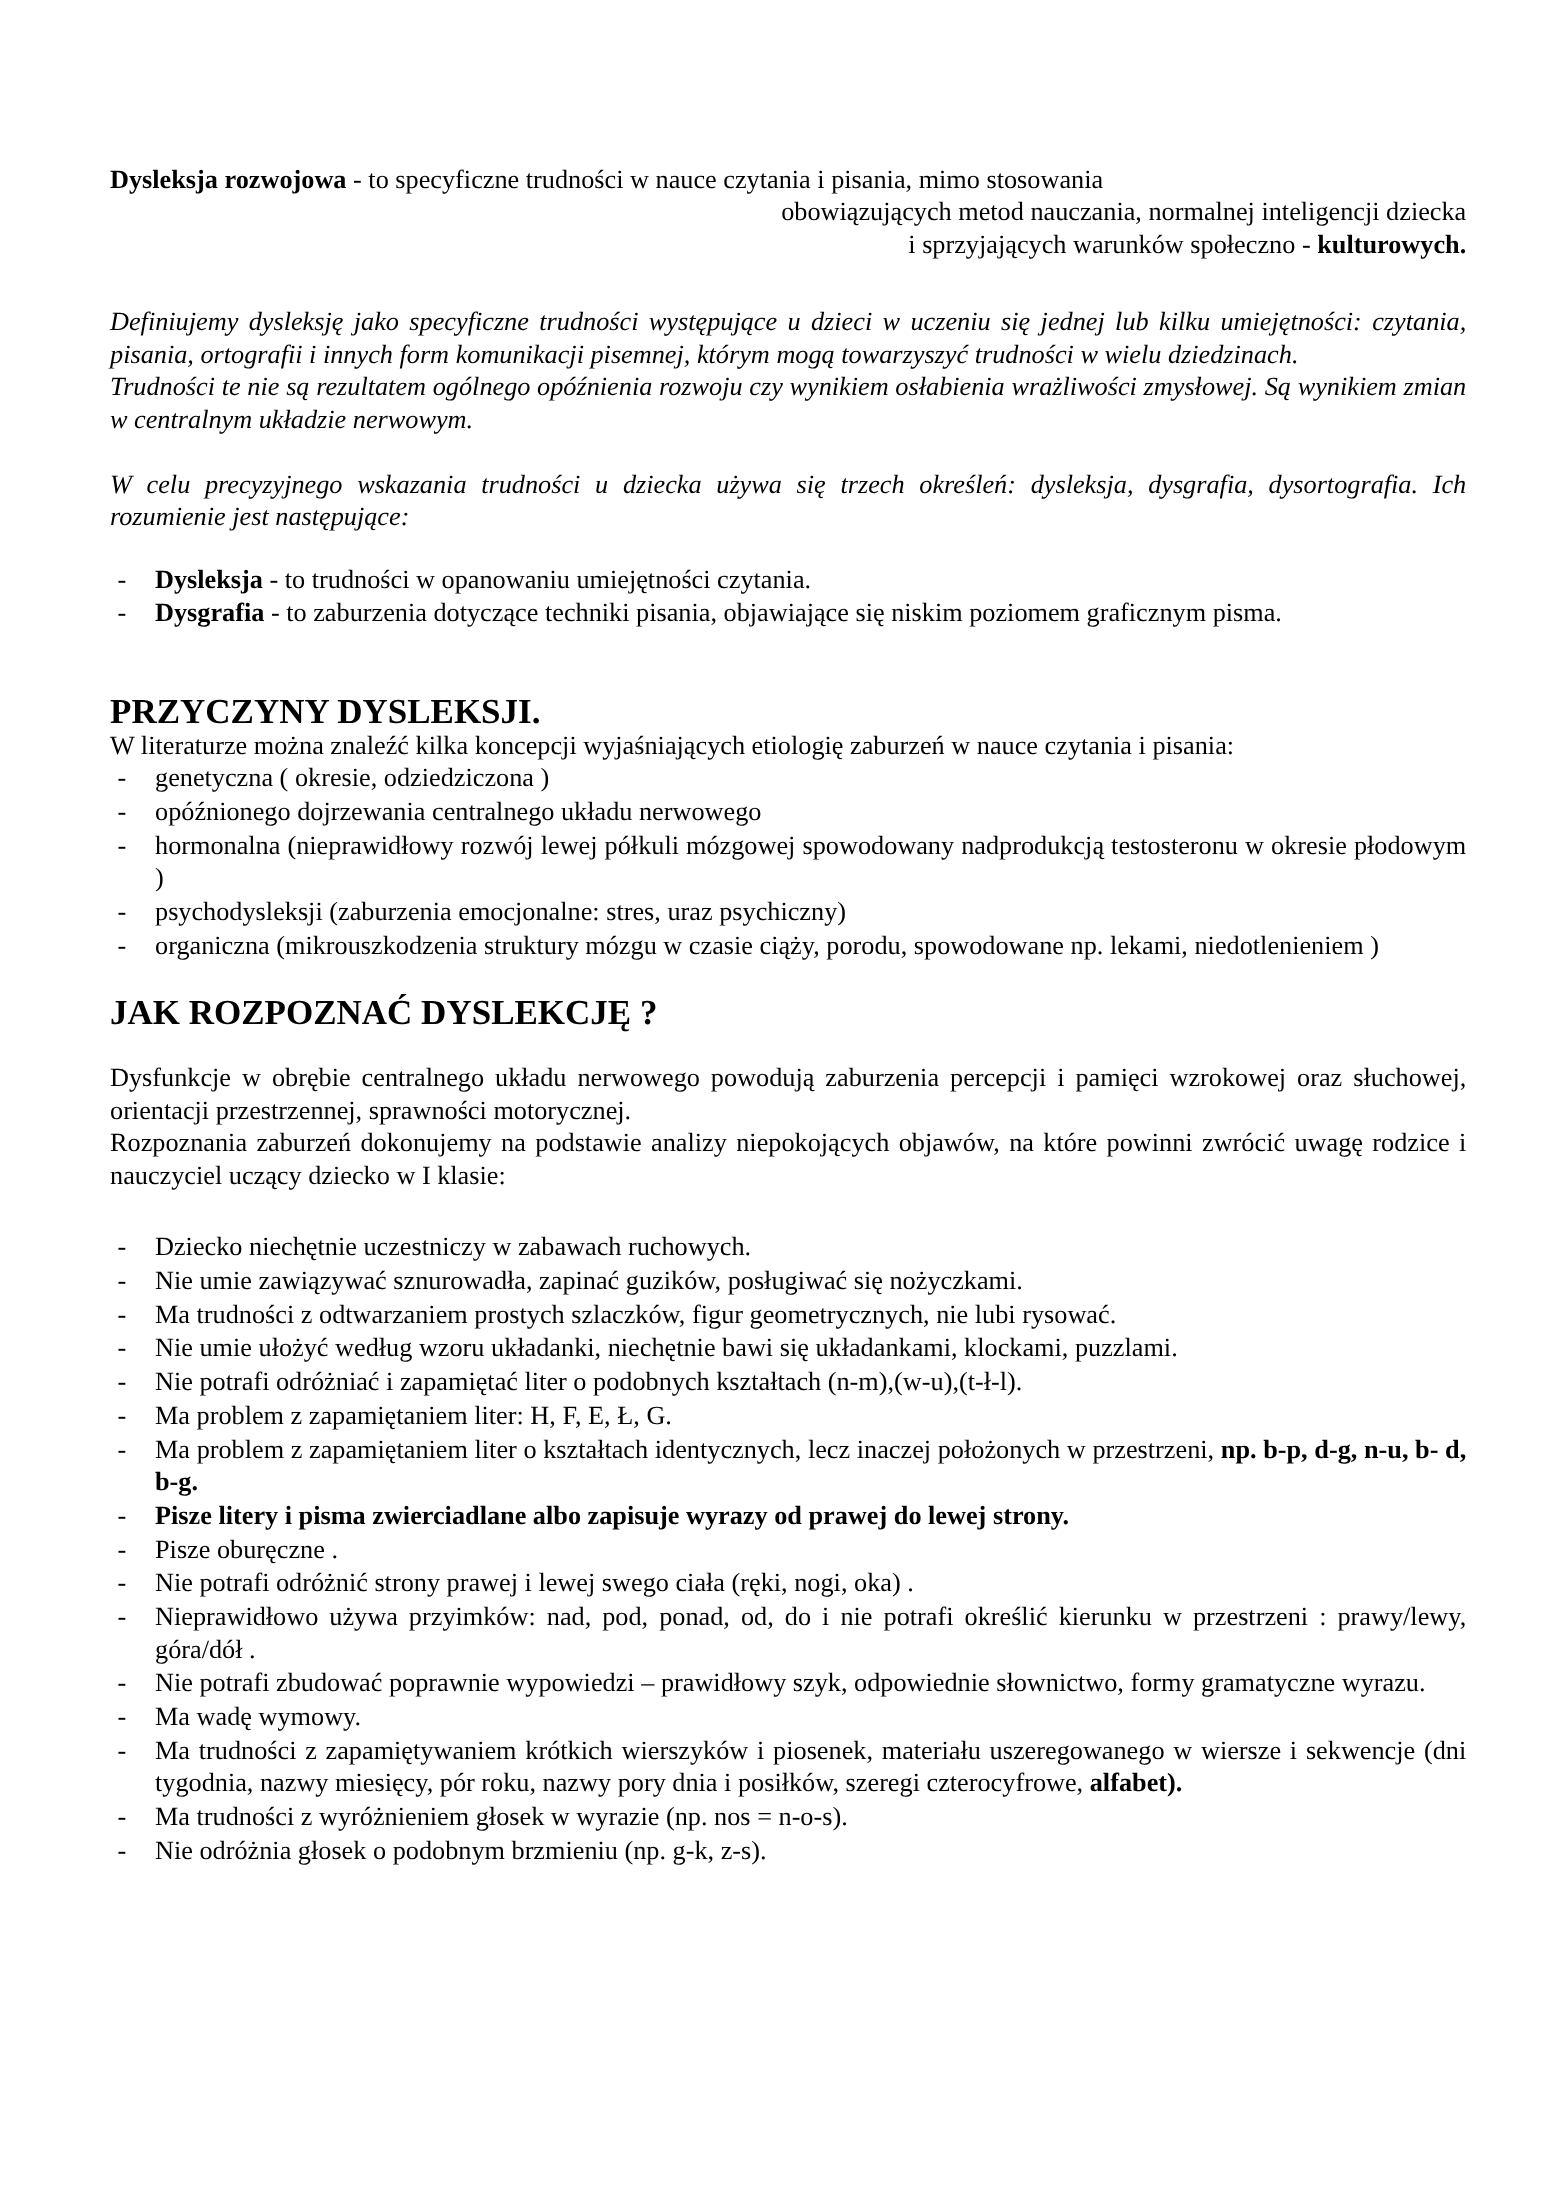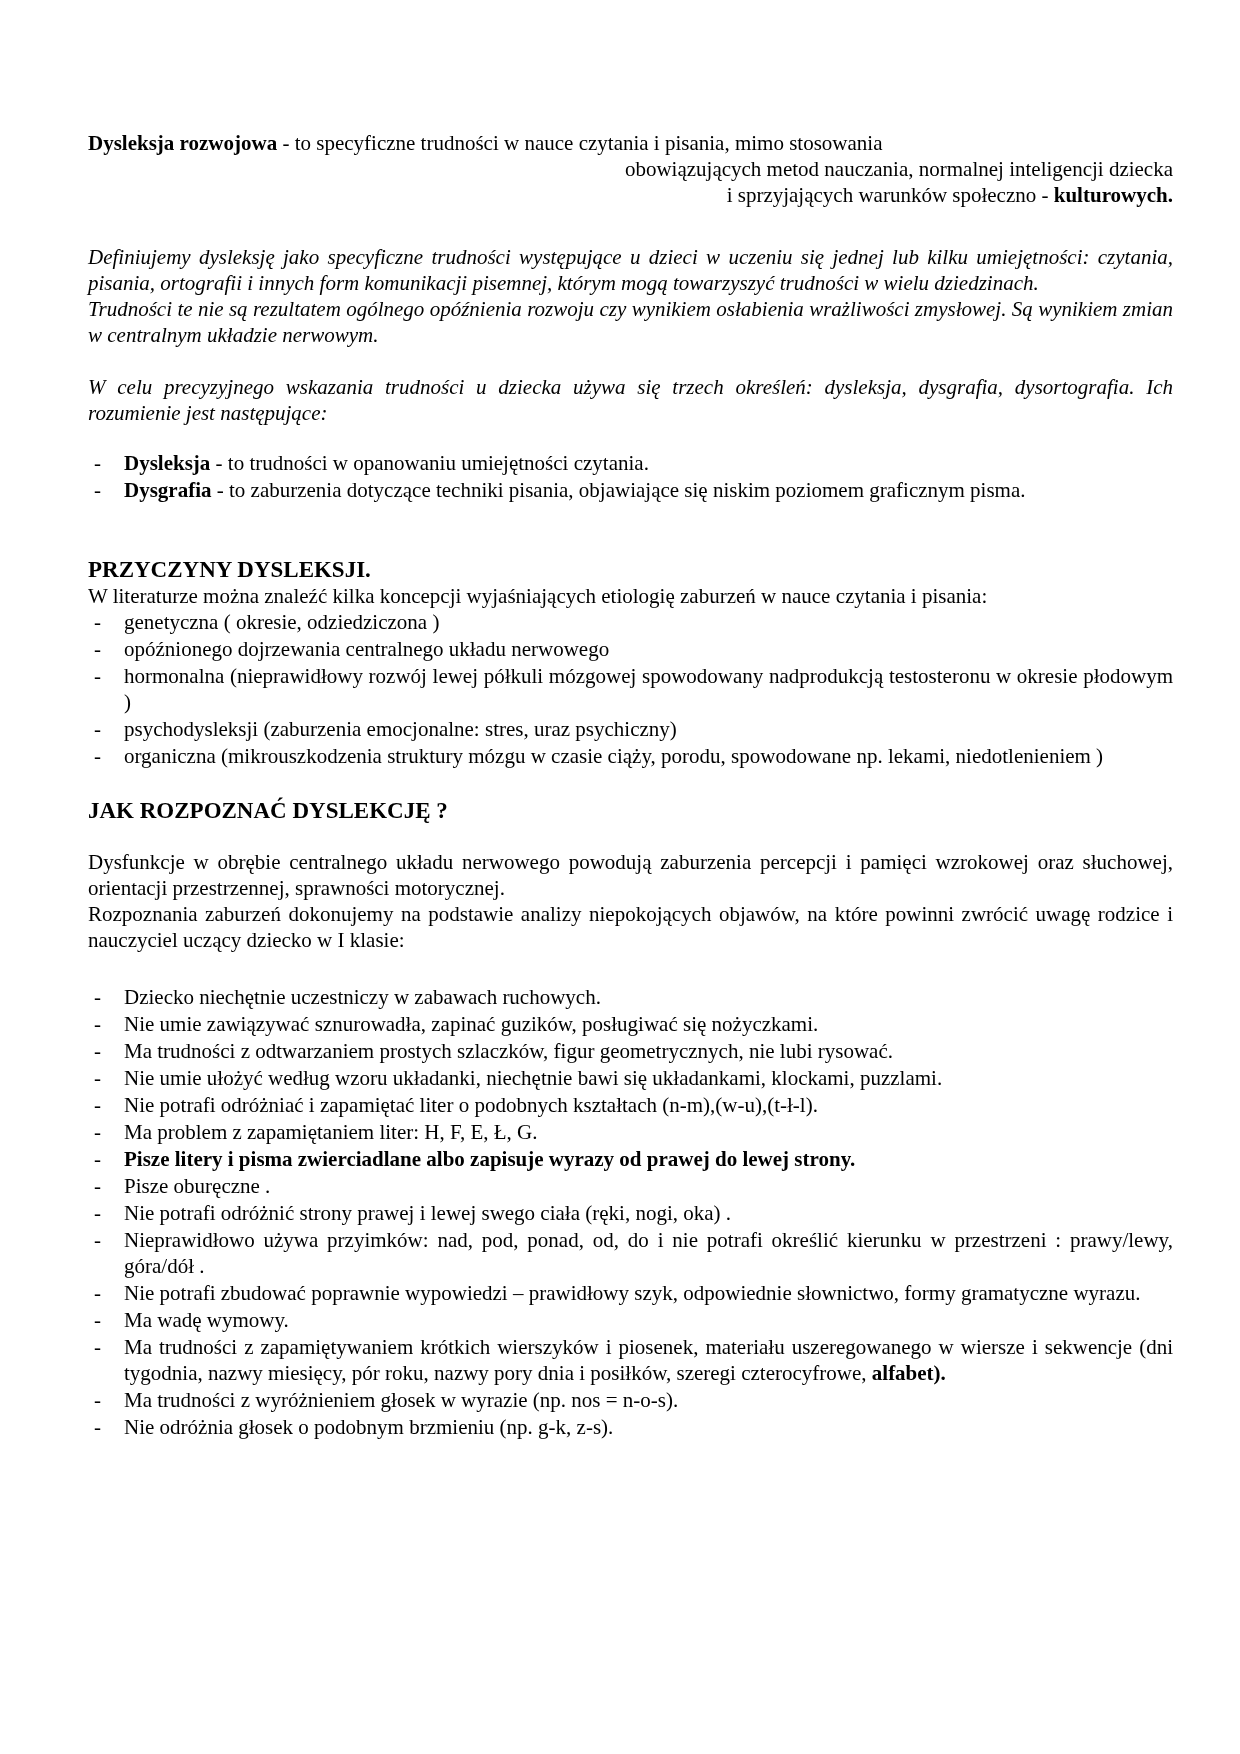--- a/index.html
+++ b/index.html
@@ -23,21 +23,21 @@
   }
   .b { font-weight: bold; }
   .justify { text-align: justify; }
   .intro { margin-bottom: 36px; }
   .intro .indent { margin-left: 188px; text-align: right; }
   .block { margin-bottom: 26px; font-style: italic; }
   .block-sm { margin-bottom: 24px; font-style: italic; }
   .heading {
     font-weight: bold;
     margin: 0 0 0 0;
-    font-size: 23px;
+    font-size: 28px;
     line-height: 26px;
   }
   ul.dash-list {
     list-style: none;
     margin: 0;
     padding: 0;
   }
   ul.dash-list > li {
     position: relative;
     padding-left: 36px;
@@ -111,20 +111,21 @@
       <div class="justify">Dysfunkcje w obrębie centralnego układu nerwowego powodują zaburzenia percepcji i pamięci wzrokowej oraz słuchowej, orientacji przestrzennej, sprawności motorycznej.</div>
       <div class="justify">Rozpoznania zaburzeń dokonujemy na podstawie analizy niepokojących objawów, na które powinni zwrócić uwagę rodzice i nauczyciel uczący dziecko w I klasie:</div>
       <div class="gap-xl"></div>
       <ul class="dash-list">
         <li class="justify"><span>Dziecko niechętnie uczestniczy w zabawach ruchowych.</span> <span class="b"></span></li>
         <li class="justify"><span>Nie umie zawiązywać sznurowadła, zapinać guzików, posługiwać się nożyczkami.</span> <span class="b"></span></li>
         <li class="justify"><span>Ma trudności z odtwarzaniem prostych szlaczków, figur geometrycznych, nie lubi rysować.</span> <span class="b"></span></li>
         <li class="justify"><span>Nie umie ułożyć według wzoru układanki, niechętnie bawi się układankami, klockami, puzzlami.</span> <span class="b"></span></li>
         <li class="justify"><span>Nie potrafi odróżniać i zapamiętać liter o podobnych kształtach (n-m),(w-u),(t-ł-l).</span> <span class="b"></span></li>
         <li class="justify"><span>Ma problem z zapamiętaniem liter: H, F, E, Ł, G.</span> <span class="b"></span></li>
+        <li class="justify"><span>Ma problem z zapamiętaniem liter o kształtach identycznych, lecz inaczej położonych w przestrzeni,</span> <span class="b">np. b-p, d-g, n-u, b- d, b-g.</span></li>
         <li class="justify"><span></span> <span class="b">Pisze litery i pisma zwierciadlane albo zapisuje wyrazy od prawej do lewej strony.</span></li>
         <li class="justify"><span>Pisze oburęczne .</span> <span class="b"></span></li>
         <li class="justify"><span>Nie potrafi odróżnić strony prawej i lewej swego ciała (ręki, nogi, oka) .</span> <span class="b"></span></li>
         <li class="justify"><span>Nieprawidłowo używa przyimków: nad, pod, ponad, od, do i nie potrafi określić kierunku w przestrzeni : prawy/lewy, góra/dół .</span> <span class="b"></span></li>
         <li class="justify"><span>Nie potrafi zbudować poprawnie wypowiedzi – prawidłowy szyk, odpowiednie słownictwo, formy gramatyczne wyrazu.</span> <span class="b"></span></li>
         <li class="justify"><span>Ma wadę wymowy.</span> <span class="b"></span></li>
         <li class="justify"><span>Ma trudności z zapamiętywaniem krótkich wierszyków i piosenek, materiału uszeregowanego w wiersze i sekwencje (dni tygodnia, nazwy miesięcy, pór roku, nazwy pory dnia i posiłków, szeregi czterocyfrowe,</span> <span class="b">alfabet).</span></li>
         <li class="justify"><span>Ma trudności z wyróżnieniem głosek w wyrazie (np. nos = n-o-s).</span> <span class="b"></span></li>
         <li class="justify"><span>Nie odróżnia głosek o podobnym brzmieniu (np. g-k, z-s).</span> <span class="b"></span></li>
       </ul>

